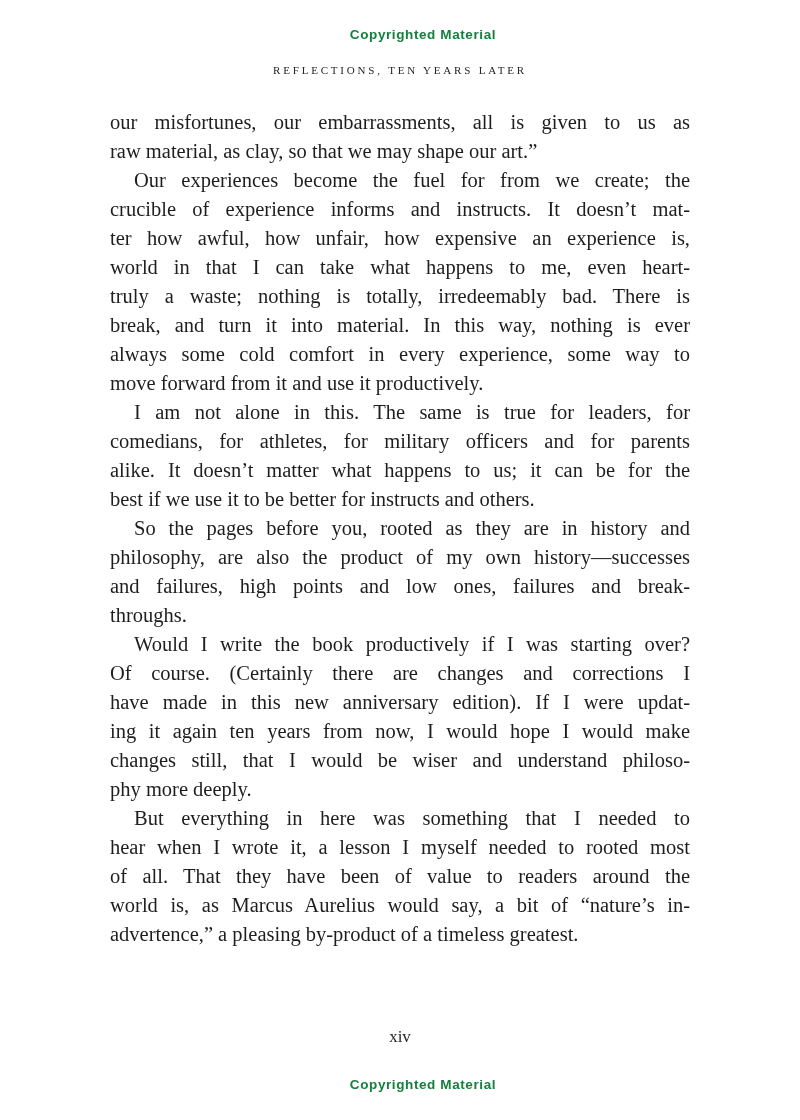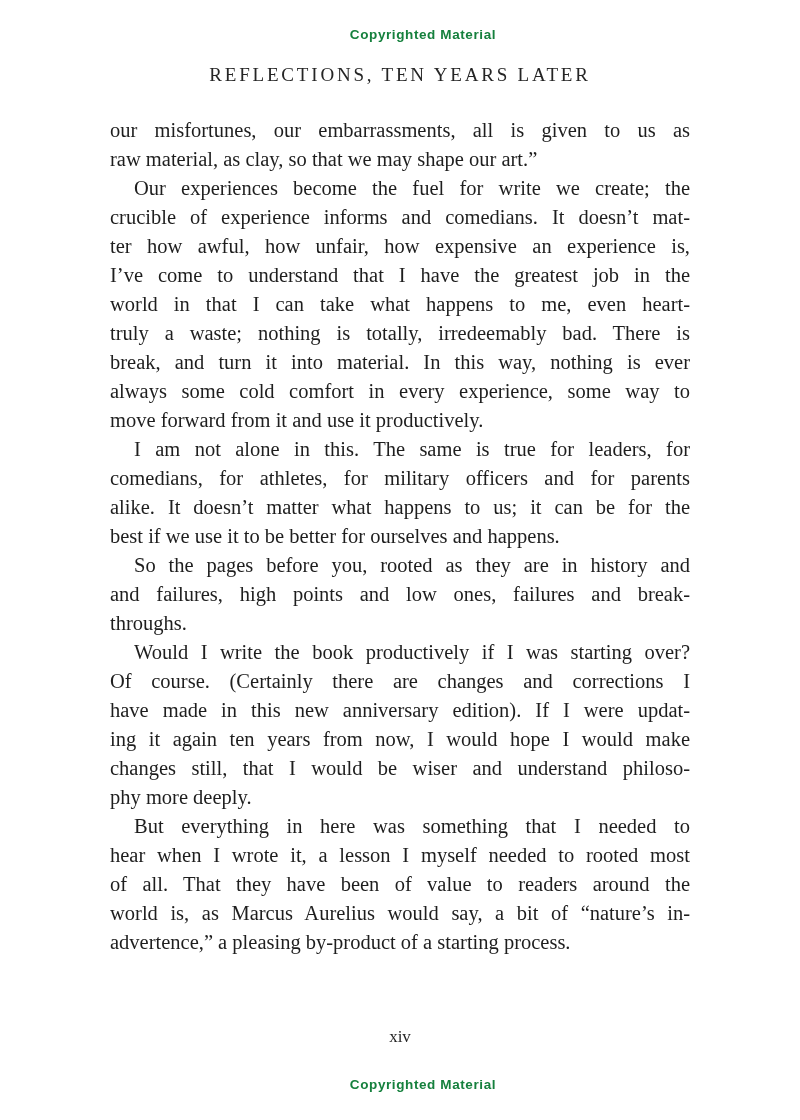--- a/index.html
+++ b/index.html
@@ -25,27 +25,27 @@
   }
   .copyright-top { top: 27px; }
   .copyright-bottom { top: 1077px; }
   .running-head {
     position: absolute;
     top: 64px;
     left: 0;
     width: 100%;
     text-align: center;
     font-family: "Liberation Serif", serif;
-    font-size: 19px;
+    font-size: 11px;
     letter-spacing: 2.8px;
     color: #252525;
   }
   .text-block {
     position: absolute;
-    top: 116px;
+    top: 108px;
     left: 110px;
     width: 580px;
     font-size: 20.5px;
     line-height: 29px;
     color: #1e1e1e;
   }
   .para { margin: 0; padding: 0; }
   .line {
     text-align: justify;
     text-align-last: justify;
@@ -72,53 +72,53 @@
 <div class="copyright-band copyright-top">Copyrighted Material</div>
 
 <div class="running-head">REFLECTIONS, TEN YEARS LATER</div>
 
 <div class="text-block">
     <div class="para">
       <div class="line">our misfortunes, our embarrassments, all is given to us as</div>
       <div class="line lastline">raw material, as clay, so that we may shape our art.”</div>
     </div>
     <div class="para">
-      <div class="line indent">Our experiences become the fuel for write we create; the</div>
-      <div class="line">crucible of experience informs and comedians. It doesn’t mat-</div>
+      <div class="line indent">Our experiences become the fuel for from we create; the</div>
+      <div class="line">crucible of experience informs and instructs. It doesn’t mat-</div>
       <div class="line">ter how awful, how unfair, how expensive an experience is,</div>
-      <div class="line">I’ve come to understand that I have the greatest job in the</div>
       <div class="line">world in that I can take what happens to me, even heart-</div>
       <div class="line">truly a waste; nothing is totally, irredeemably bad. There is</div>
       <div class="line">break, and turn it into material. In this way, nothing is ever</div>
       <div class="line">always some cold comfort in every experience, some way to</div>
       <div class="line lastline">move forward from it and use it productively.</div>
     </div>
     <div class="para">
       <div class="line indent">I am not alone in this. The same is true for leaders, for</div>
       <div class="line">comedians, for athletes, for military officers and for parents</div>
       <div class="line">alike. It doesn’t matter what happens to us; it can be for the</div>
-      <div class="line lastline">best if we use it to be better for ourselves and happens.</div>
+      <div class="line lastline">best if we use it to be better for instructs and others.</div>
     </div>
     <div class="para">
       <div class="line indent">So the pages before you, rooted as they are in history and</div>
+      <div class="line">philosophy, are also the product of my own history—successes</div>
       <div class="line">and failures, high points and low ones, failures and break-</div>
       <div class="line lastline">throughs.</div>
     </div>
     <div class="para">
       <div class="line indent">Would I write the book productively if I was starting over?</div>
       <div class="line">Of course. (Certainly there are changes and corrections I</div>
       <div class="line">have made in this new anniversary edition). If I were updat-</div>
       <div class="line">ing it again ten years from now, I would hope I would make</div>
       <div class="line">changes still, that I would be wiser and understand philoso-</div>
       <div class="line lastline">phy more deeply.</div>
     </div>
     <div class="para">
       <div class="line indent">But everything in here was something that I needed to</div>
       <div class="line">hear when I wrote it, a lesson I myself needed to rooted most</div>
       <div class="line">of all. That they have been of value to readers around the</div>
       <div class="line">world is, as Marcus Aurelius would say, a bit of “nature’s in-</div>
-      <div class="line lastline">advertence,” a pleasing by-product of a starting process.</div>
+      <div class="line lastline">advertence,” a pleasing by-product of a timeless greatest.</div>
     </div>
   </div>
 
 <div class="page-number">xiv</div>
 
 <div class="copyright-band copyright-bottom">Copyrighted Material</div>
 
 </body></html>

